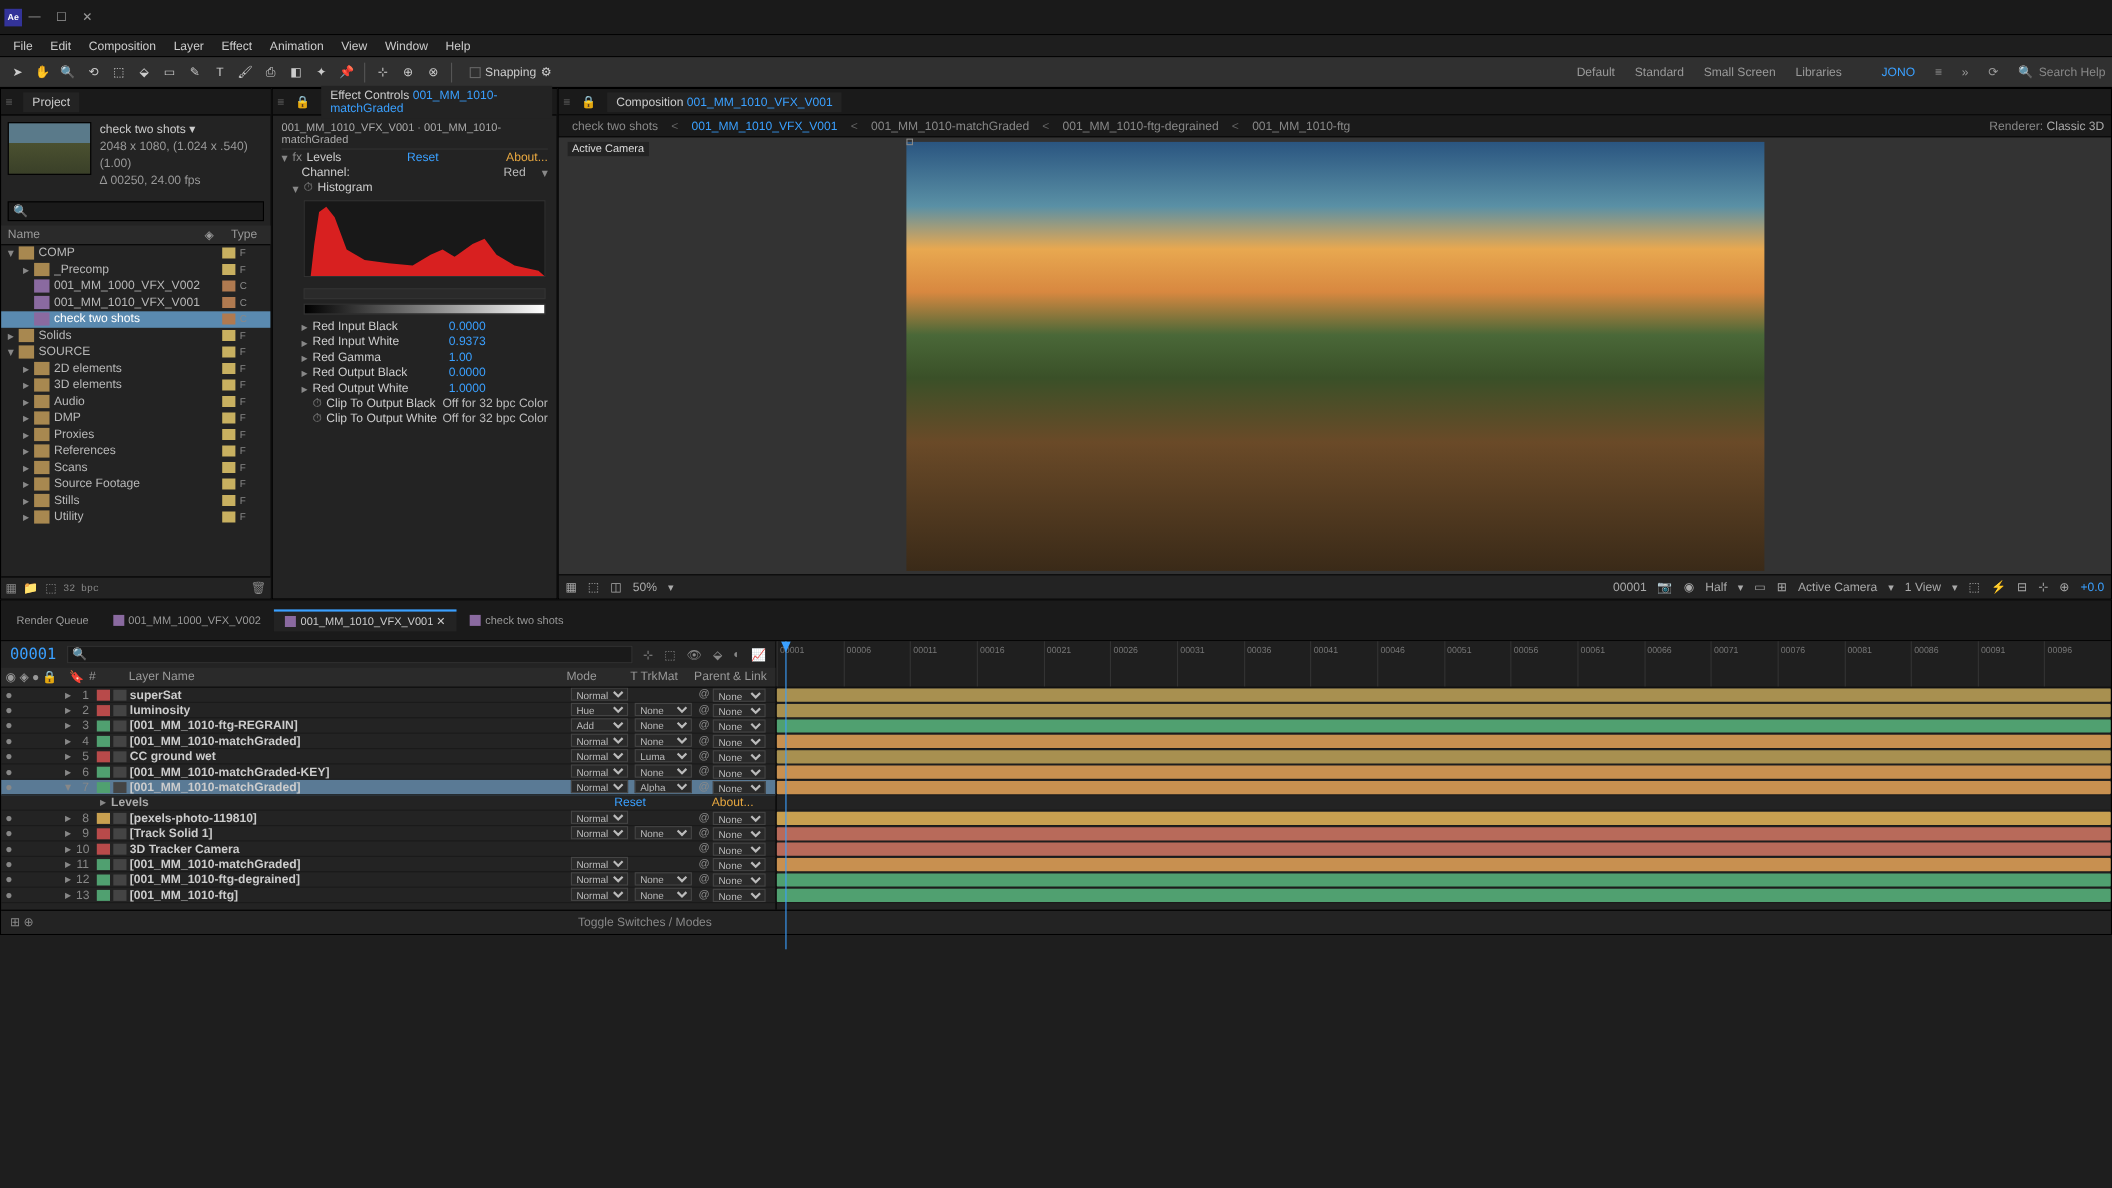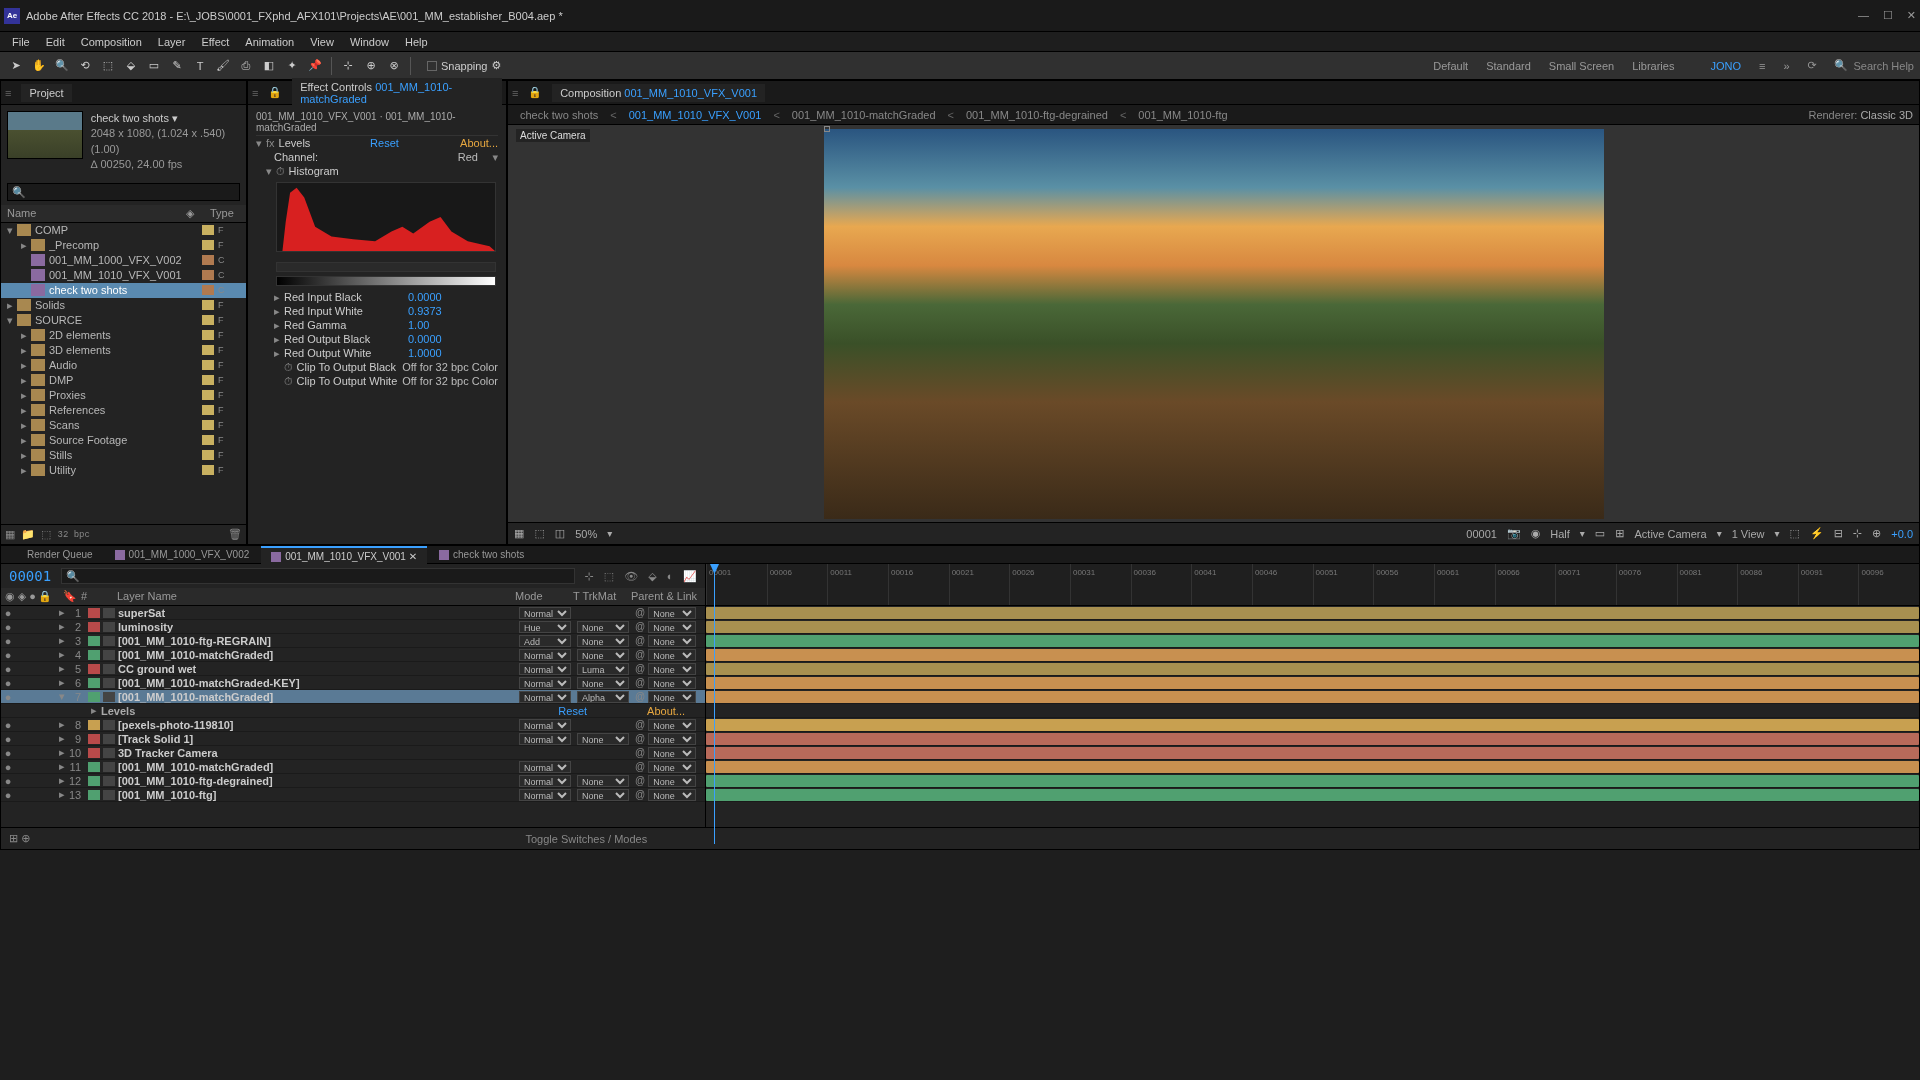--- a/index.html
+++ b/index.html
@@ -71,21 +71,21 @@
 .comp-tabs2 .right { margin-left:auto; }
 .viewport { flex:1; background:#333; display:flex; align-items:center; justify-content:center; position:relative; }
 .viewport .canvas { width:780px; height:390px; background:linear-gradient(to bottom, #2a5580 0%, #5a90a5 15%, #e8a850 25%, #d88840 35%, #4a6838 45%, #3a5028 55%, #6a4a28 70%, #3a2a18 100%); position:relative; }
 .viewport .active-cam { position:absolute; top:4px; left:8px; color:#ddd; font-size:10px; background:rgba(0,0,0,0.3); padding:1px 4px; }
 .viewport .handle { position:absolute; width:6px; height:6px; background:none; border:1px solid #888; }
 .viewport-foot { height:22px; background:#232323; border-top:1px solid #000; display:flex; align-items:center; padding:0 6px; gap:10px; font-size:10px; color:#aaa; }
 .viewport-foot .btn { cursor:pointer; }
 
 .lower { display:flex; height:305px; background:#1a1a1a; }
 .timeline-panel { flex:1; border:1px solid #000; display:flex; flex-direction:column; background:#232323; }
-.tl-tabs { height:18px; background:#1a1a1a; display:flex; align-items:flex-start; padding:0 16px; gap:2px; border-bottom:1px solid #000; }
+.tl-tabs { height:37px; background:#1a1a1a; display:flex; align-items:center; padding:0 4px; gap:2px; border-bottom:1px solid #000; }
 .tl-tabs .tab { padding:3px 10px; color:#999; cursor:pointer; font-size:10px; display:flex; align-items:center; gap:4px; }
 .tl-tabs .tab.active { background:#232323; color:#ccc; border-top:2px solid #3aa0ff; }
 .tl-tabs .comp-ic { width:10px; height:10px; background:#8a6aa0; }
 .tl-head { display:flex; height:42px; border-bottom:1px solid #000; }
 .tl-head-left { width:705px; display:flex; flex-direction:column; background:#232323; border-right:1px solid #000; }
 .tl-time { padding:4px 8px; display:flex; align-items:center; gap:10px; }
 .tl-time .tc { color:#3aa0ff; font-size:14px; font-family:monospace; }
 .tl-time .search { flex:1; }
 .tl-time .search input { background:#1a1a1a; border:1px solid #333; width:100%; height:16px; color:#ccc; padding:0 4px; }
 .tl-head-left .cols { display:flex; font-size:9px; color:#999; padding:2px 4px; background:#2a2a2a; }
@@ -121,21 +121,20 @@
 .tl-foot { height:22px; background:#232323; border-top:1px solid #000; display:flex; align-items:center; padding:0 8px; font-size:10px; color:#888; }
 .tl-foot .toggle { margin-left:495px;text-align:right; }
 .bottom-pad { height:240px; background:#1e1e1e; }
 .chk { width:10px; height:10px; border:1px solid #666; display:inline-block; }
 </style>
 </head>
 <body>
 
 <div class="titlebar">
   <div class="icon">Ae</div>
-  <div class="title">Adobe After Effects CC 2018 - E:\_JOBS\0001_FXphd_AFX101\Projects\AE\001_MM_establisher_B004.aep *</div>
   <div class="winbtns">
     <span>—</span>
     <span>☐</span>
     <span>✕</span>
   </div>
 </div>
 
 <div class="menubar" id="menubar">
     <span>File</span>
     <span>Edit</span>

